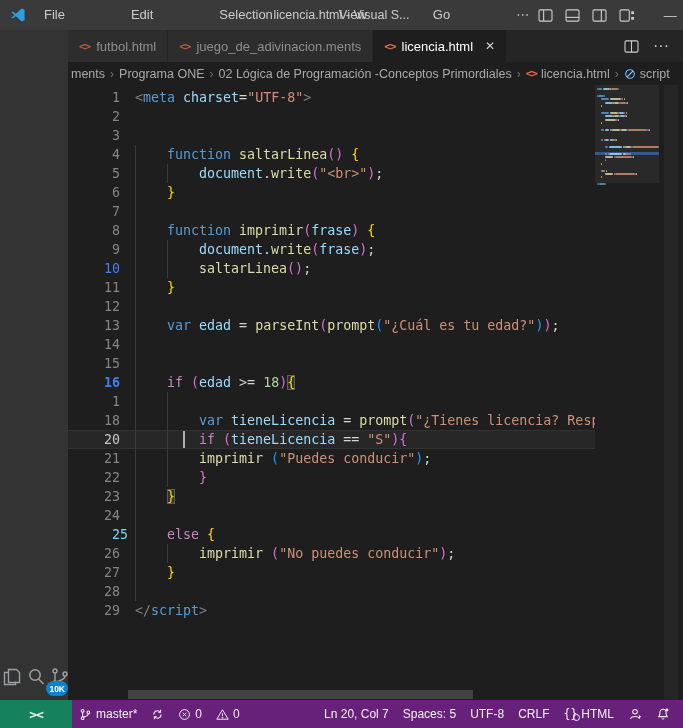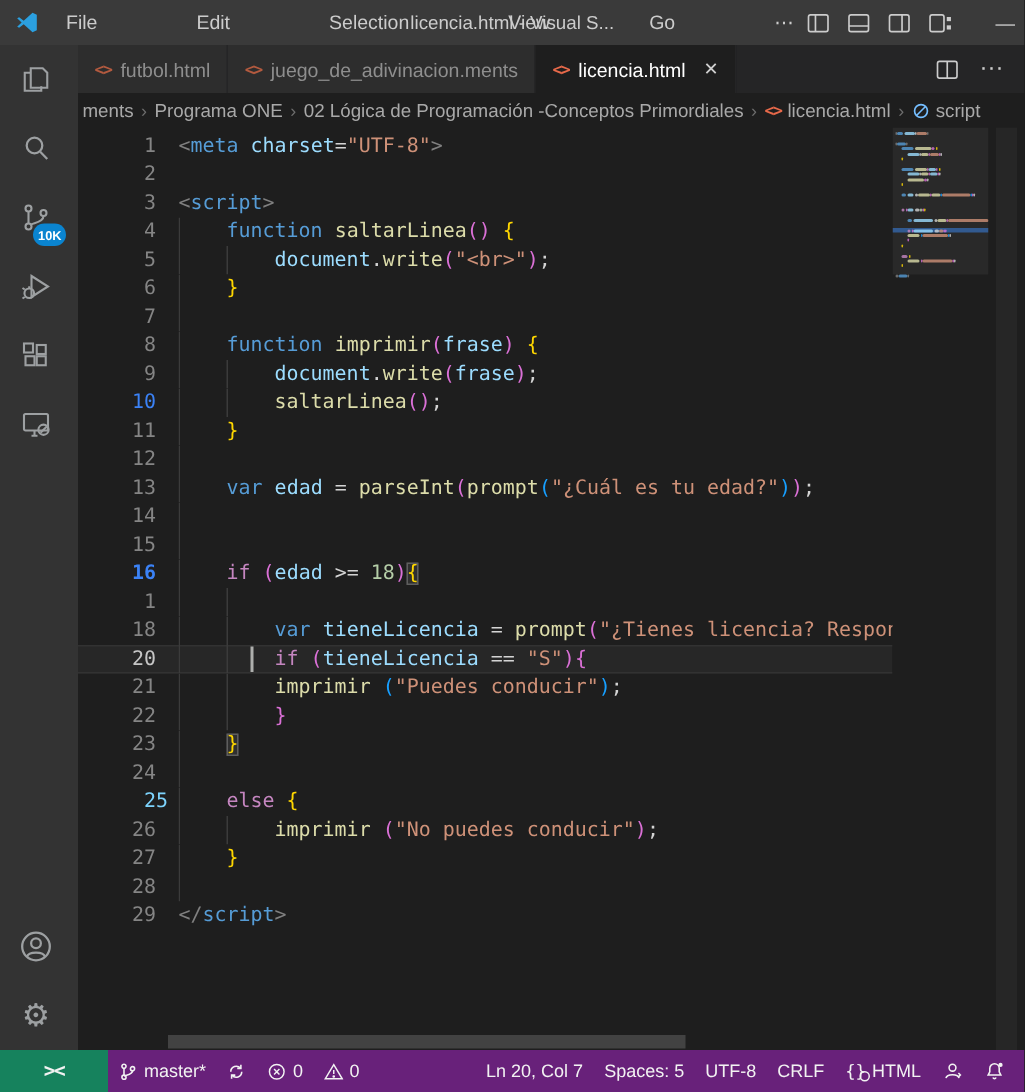--- a/index.html
+++ b/index.html
@@ -15,22 +15,22 @@
   .tb-title { position:absolute; left:50%; transform:translateX(-50%); color:#cccccc;
     font-size:12.5px; white-space:nowrap; }
   .tb-right { margin-left:auto; display:flex; align-items:center; height:30px; }
   .tb-layouts { display:flex; align-items:center; gap:12px; margin-right:18px; }
   .tb-layouts svg { display:block; }
   .win-btn { width:34px; height:30px; display:flex; align-items:center; justify-content:center;
     color:#cccccc; font-size:13px; }
 
   
   .main { flex:1 1 auto; display:flex; min-height:0; }
-  .activitybar { width:52px; background:#333333; display:flex; flex-direction:column;
-    align-items:flex-start; flex:0 0 auto; }
+  .activitybar { width:68px; background:#333333; display:flex; flex-direction:row;
+    align-items:flex-end; flex:0 0 auto; }
   .ab-item { width:48px; height:46px; display:flex; align-items:center; justify-content:center;
     position:relative; }
   .ab-item svg { display:block; }
   .ab-badge { position:absolute; right:4px; bottom:4px; min-width:19px; height:15px;
     border-radius:9px; background:#0a84d0; color:#ffffff; font-size:8.5px; font-weight:bold;
     display:flex; align-items:center; justify-content:center; padding:0 3px; }
   .ab-spacer { flex:1; }
   .gear-glyph { font-size:21px; color:#9da0a2; line-height:1; }
 
   
@@ -250,21 +250,20 @@
             <div class="code-row">
               <div class="gutter" style="color: rgb(133, 133, 133);">1</div>
               <div class="code"><span class="tok" style="color: rgb(128, 128, 128);">&lt;</span><span class="tok" style="color: rgb(86, 156, 214);">meta</span><span class="tok" style="color: rgb(212, 212, 212);"> </span><span class="tok" style="color: rgb(156, 220, 254);">charset</span><span class="tok" style="color: rgb(212, 212, 212);">=</span><span class="tok" style="color: rgb(206, 145, 120);">"UTF-8"</span><span class="tok" style="color: rgb(128, 128, 128);">&gt;</span></div>
             </div>
             <div class="code-row">
               <div class="gutter" style="color: rgb(133, 133, 133);">2</div>
               <div class="code"></div>
             </div>
             <div class="code-row">
               <div class="gutter" style="color: rgb(133, 133, 133);">3</div>
-              <div class="code"><span class="tok" style="color: rgb(128, 128, 128);">&lt;</span><span class="tok" style="color: rgb(86, 156, 214);">script</span><span class="tok" style="color: rgb(128, 128, 128);">&gt;</span></div>
             </div>
             <div class="code-row">
               <div class="gutter" style="color: rgb(133, 133, 133);">4</div>
               <div class="code"><span class="guide" style="left: 0ch;"></span><span class="tok" style="color: rgb(212, 212, 212);">    </span><span class="tok" style="color: rgb(86, 156, 214);">function</span><span class="tok" style="color: rgb(212, 212, 212);"> </span><span class="tok" style="color: rgb(220, 220, 170);">saltarLinea</span><span class="tok" style="color: rgb(218, 112, 214);">()</span><span class="tok" style="color: rgb(212, 212, 212);"> </span><span class="tok" style="color: rgb(255, 215, 0);">{</span></div>
             </div>
             <div class="code-row">
               <div class="gutter" style="color: rgb(133, 133, 133);">5</div>
               <div class="code"><span class="guide" style="left: 0ch;"></span><span class="guide" style="left: 4ch;"></span><span class="tok" style="color: rgb(212, 212, 212);">        </span><span class="tok" style="color: rgb(156, 220, 254);">document</span><span class="tok" style="color: rgb(212, 212, 212);">.</span><span class="tok" style="color: rgb(220, 220, 170);">write</span><span class="tok" style="color: rgb(218, 112, 214);">(</span><span class="tok" style="color: rgb(206, 145, 120);">"&lt;br&gt;"</span><span class="tok" style="color: rgb(218, 112, 214);">)</span><span class="tok" style="color: rgb(212, 212, 212);">;</span></div>
             </div>
             <div class="code-row">

